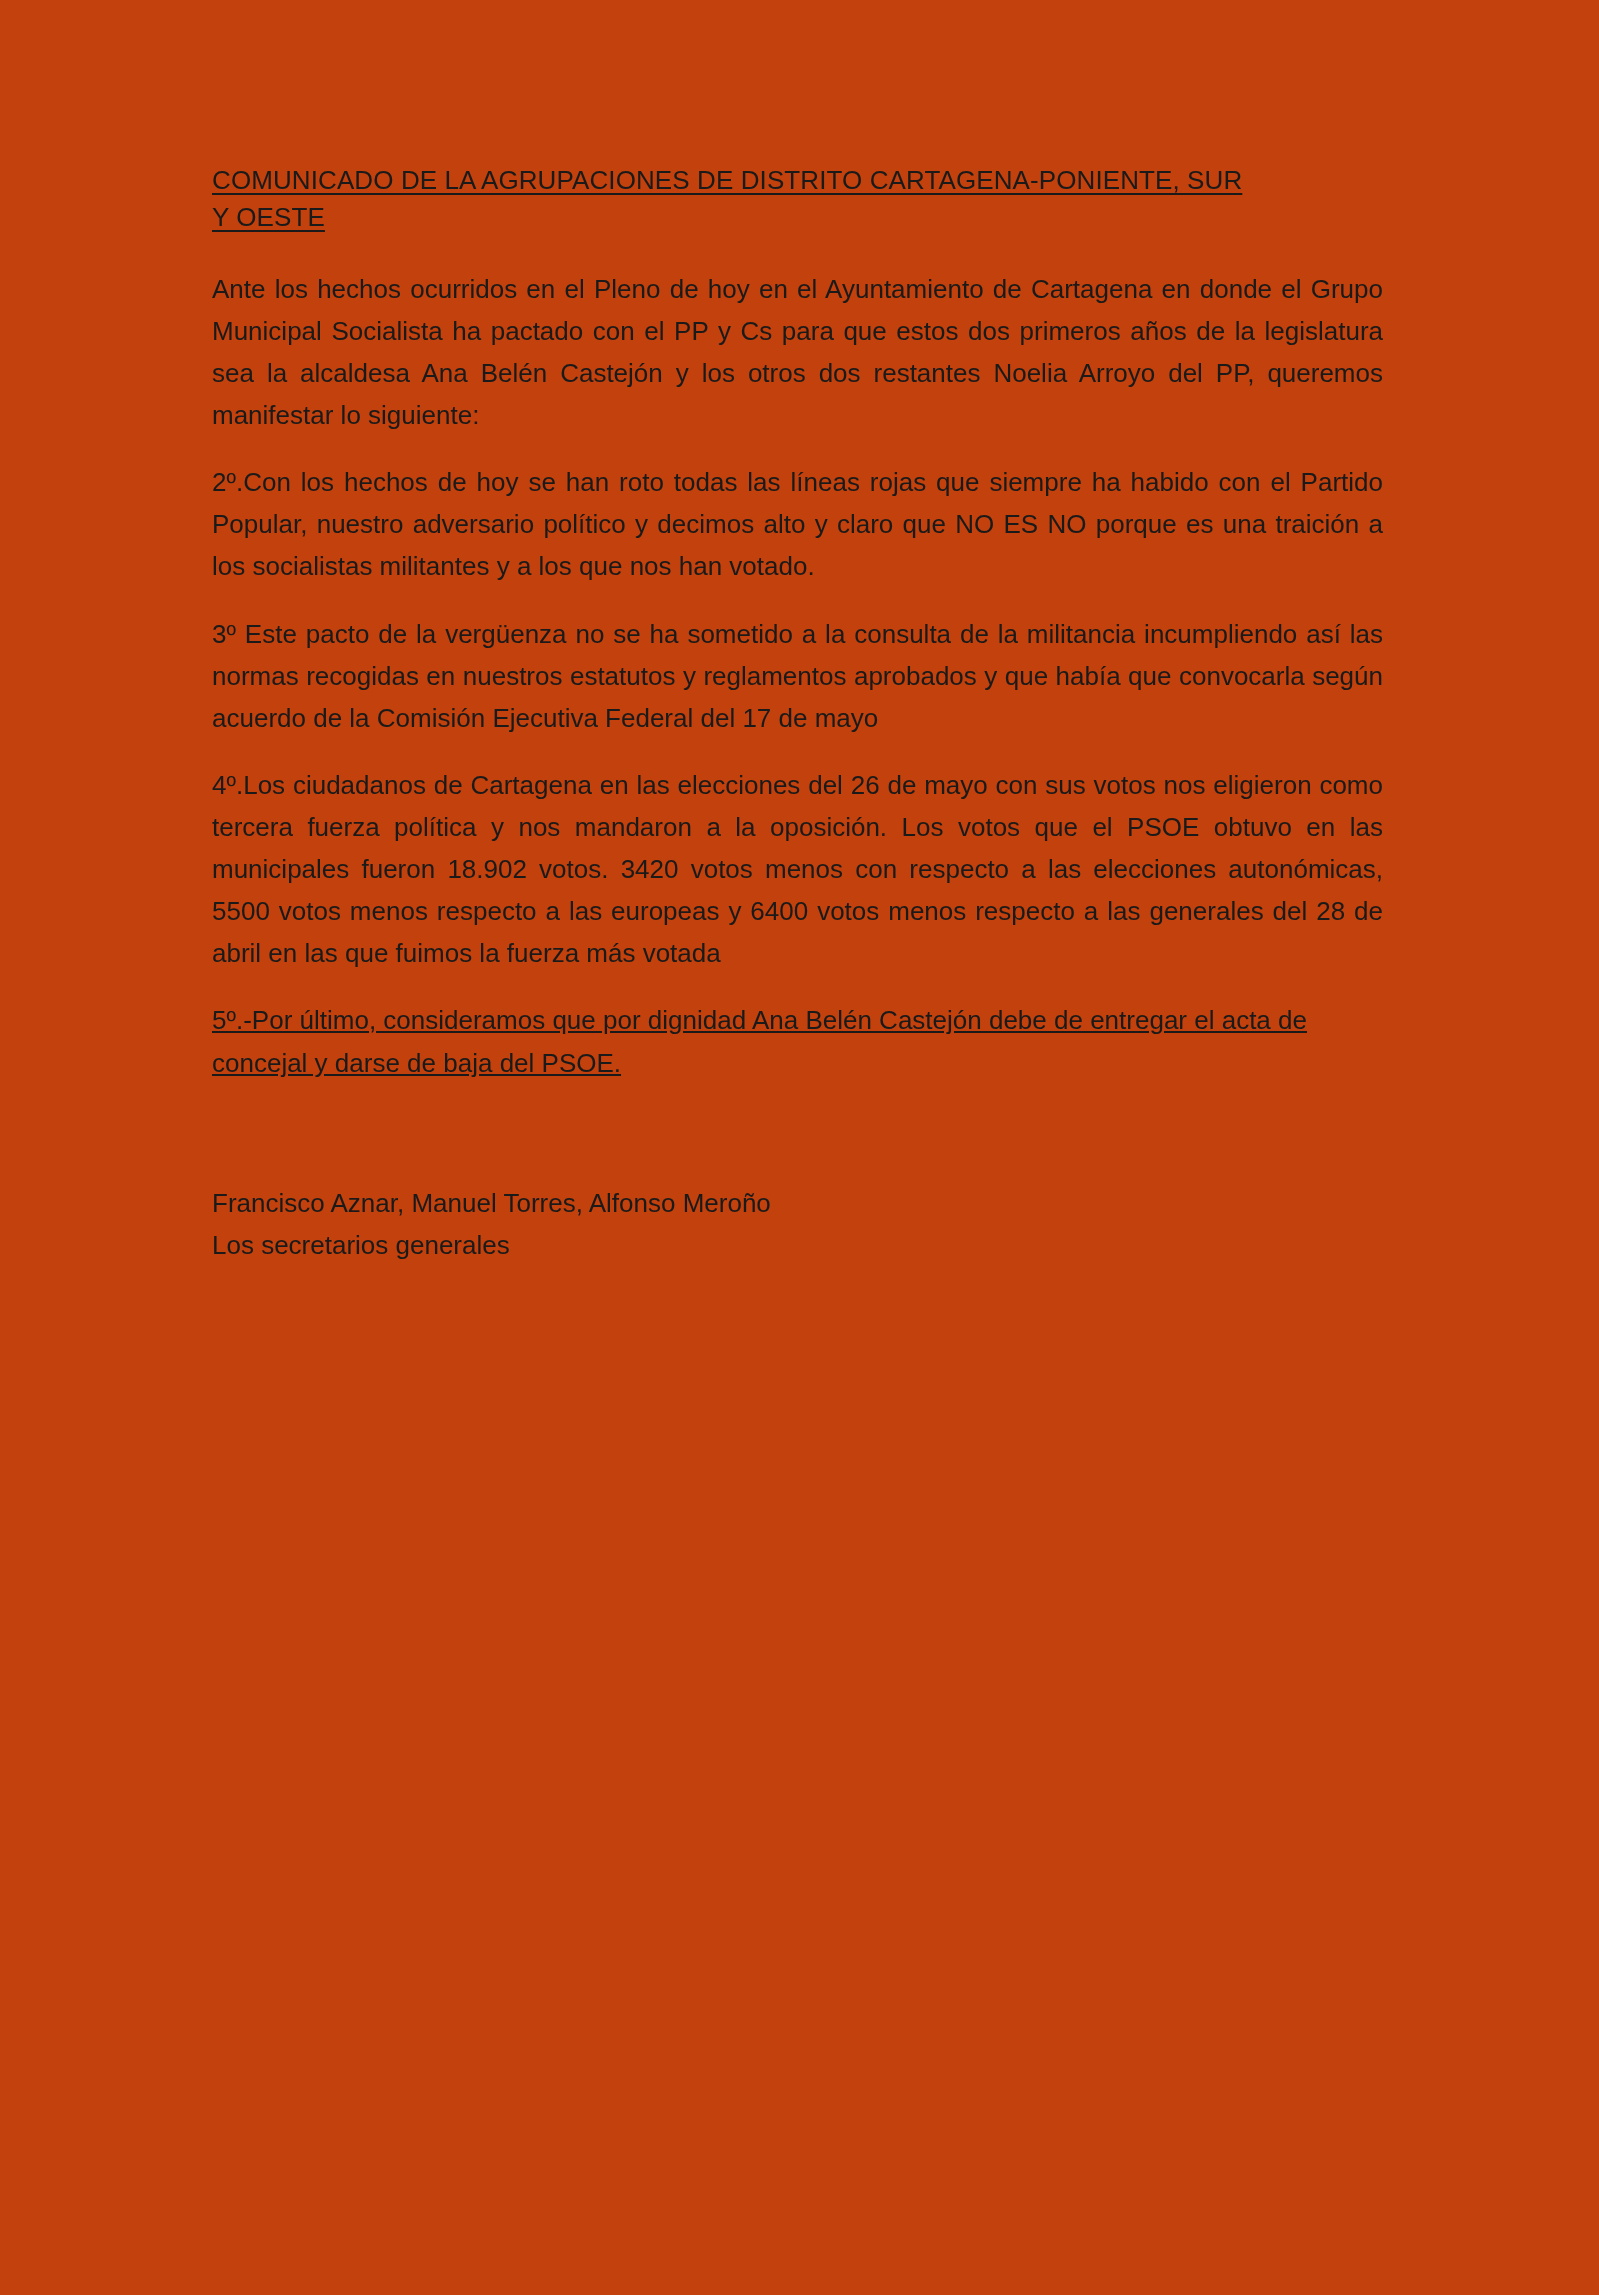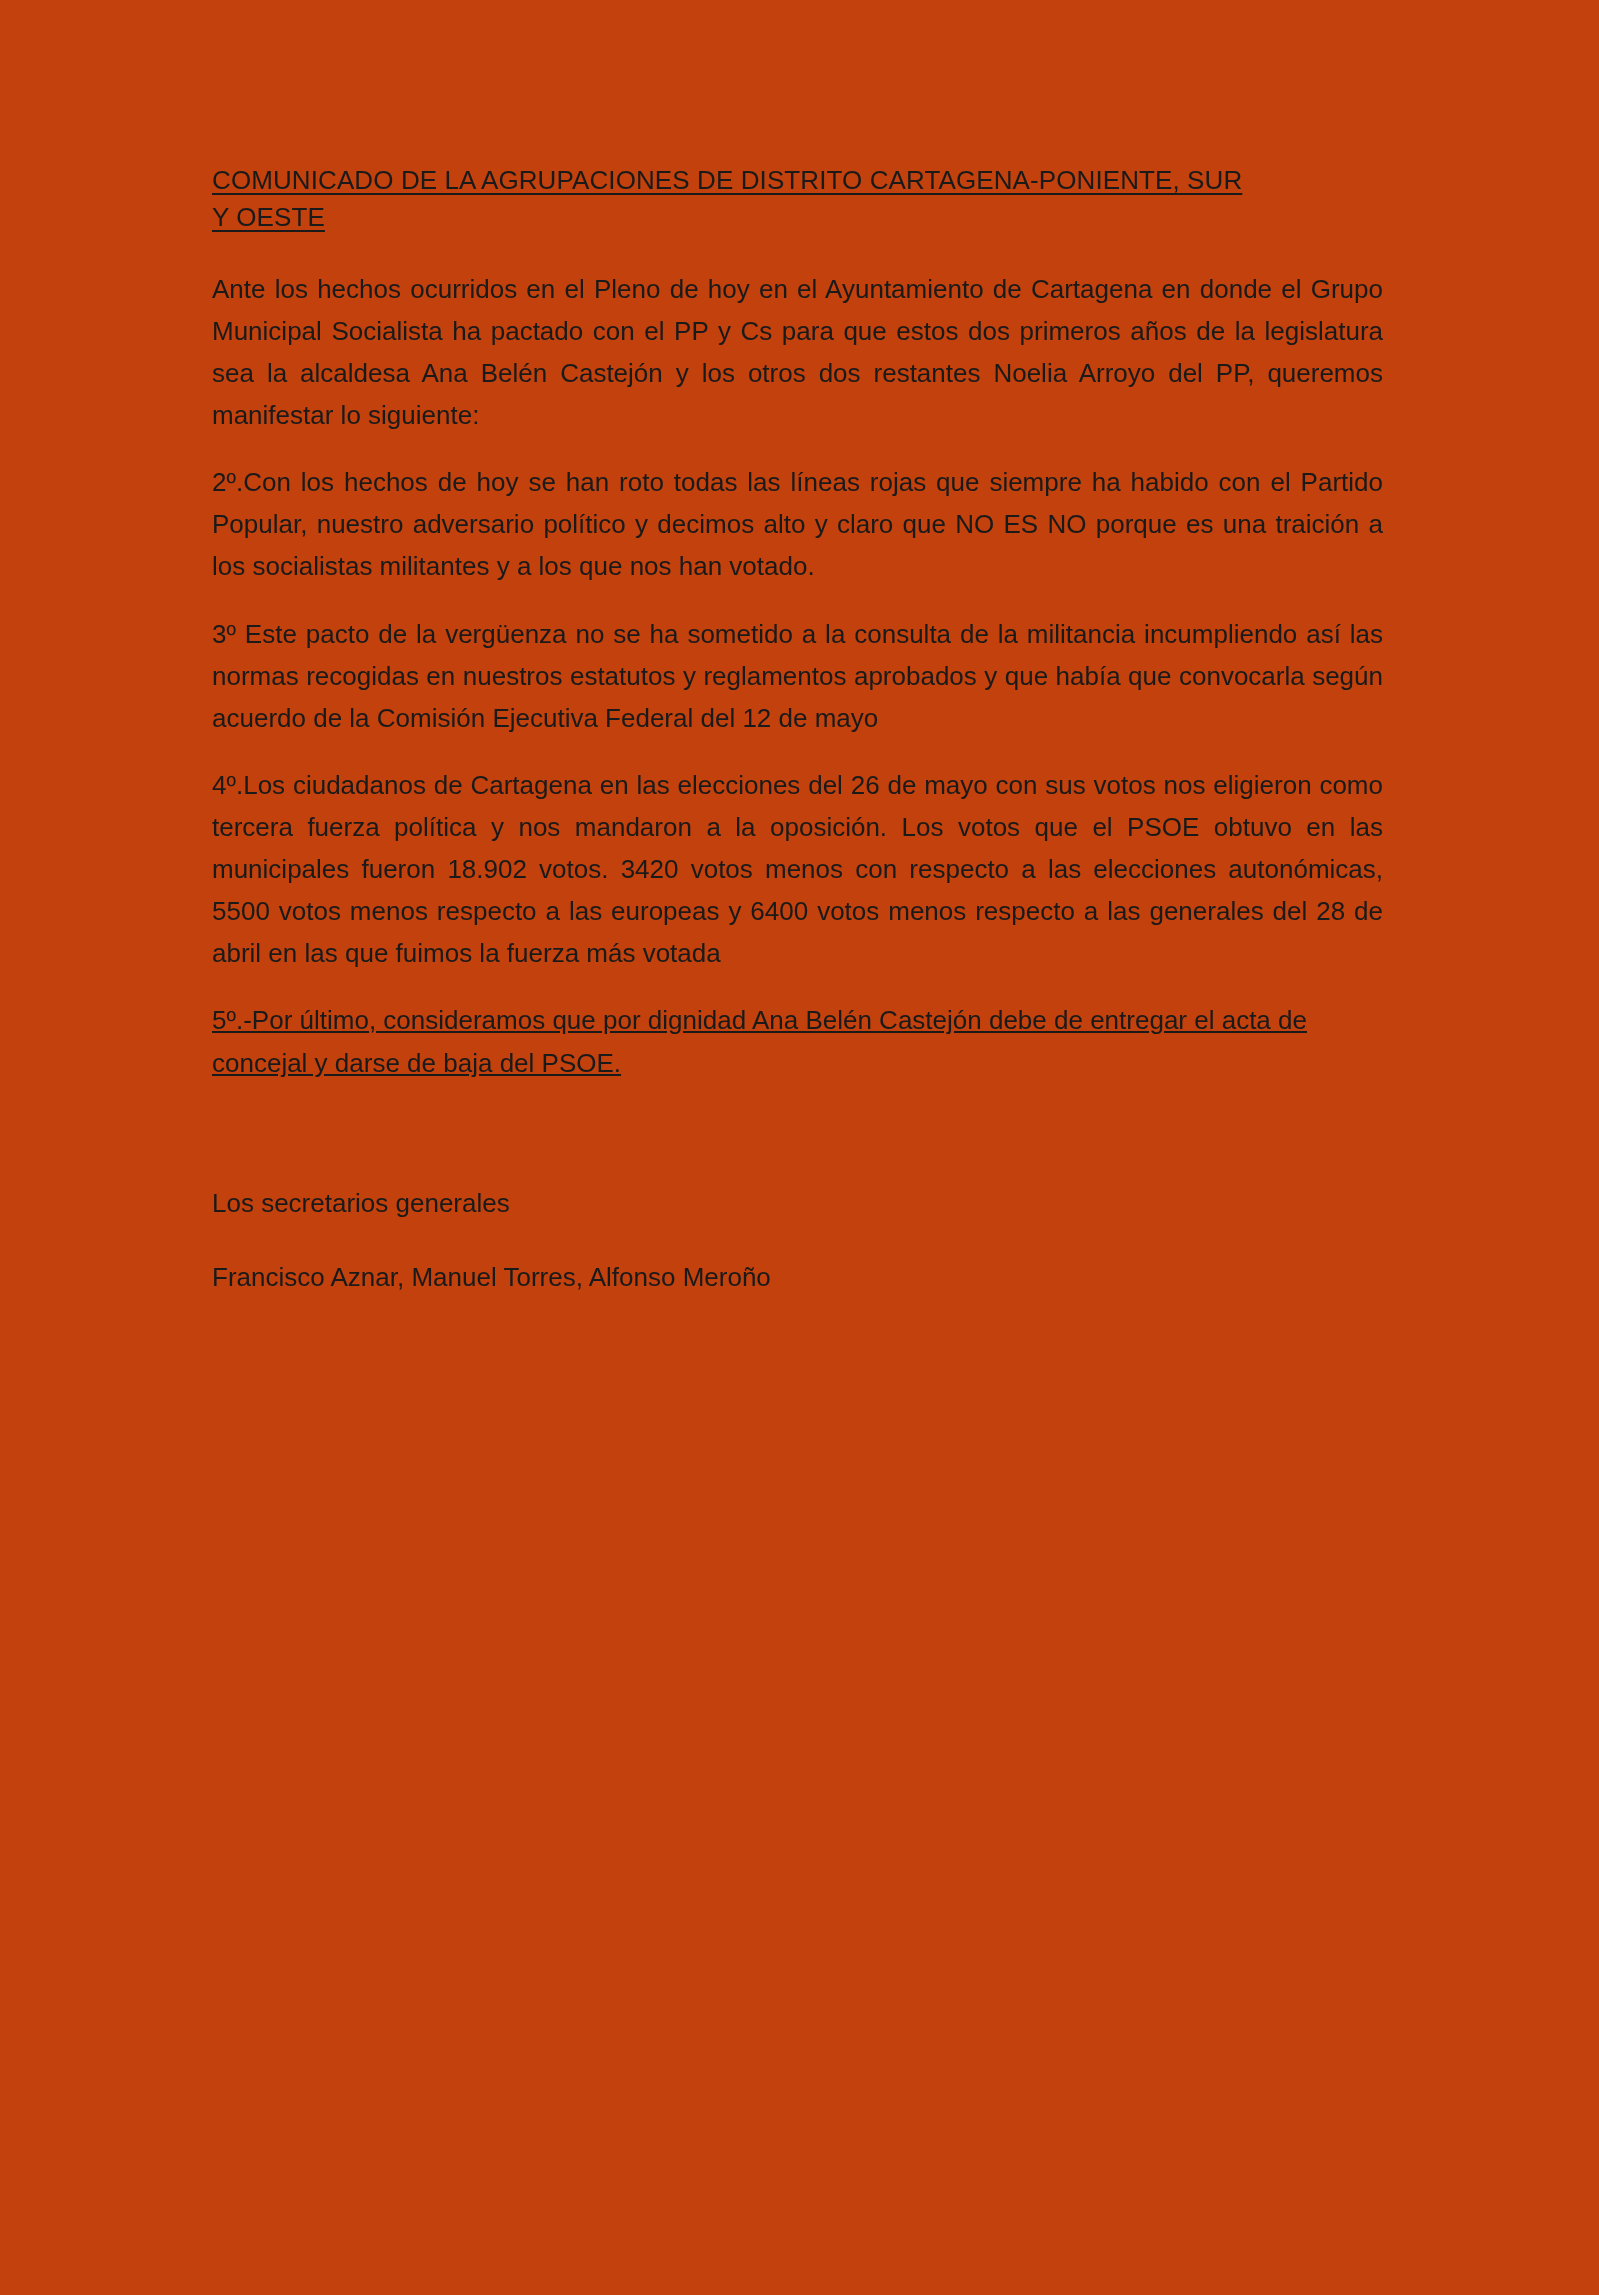--- a/index.html
+++ b/index.html
@@ -60,23 +60,23 @@
 </style>
 </head>
 <body>
 
 <div class="page">
 
   <h1 class="doc-title">COMUNICADO DE LA AGRUPACIONES DE DISTRITO CARTAGENA-PONIENTE, SUR Y OESTE</h1>
 
   <p class="para">Ante los hechos ocurridos en el Pleno de hoy en el Ayuntamiento de Cartagena en donde el Grupo Municipal Socialista ha pactado con el PP y Cs para que estos dos primeros años de la legislatura sea la alcaldesa Ana Belén Castejón y  los otros dos restantes Noelia Arroyo del PP, queremos manifestar lo siguiente:</p>
   <p class="para">2º.Con los hechos de hoy se han roto todas las líneas rojas que siempre ha habido con el Partido Popular, nuestro adversario político y decimos alto y claro que NO ES NO porque es una traición a los socialistas militantes y a los que nos han votado.</p>
-  <p class="para">3º Este pacto de la vergüenza no se ha sometido a la consulta de la militancia incumpliendo así las normas recogidas en nuestros estatutos y reglamentos aprobados y que había que convocarla según acuerdo de la Comisión Ejecutiva Federal del 12 de mayo</p>
+  <p class="para">3º Este pacto de la vergüenza no se ha sometido a la consulta de la militancia incumpliendo así las normas recogidas en nuestros estatutos y reglamentos aprobados y que había que convocarla según acuerdo de la Comisión Ejecutiva Federal del 17 de mayo</p>
   <p class="para">4º.Los ciudadanos de Cartagena en las elecciones del  26 de mayo con sus votos nos eligieron como tercera fuerza política y nos mandaron a la oposición. Los votos que el PSOE obtuvo en las municipales fueron 18.902 votos. 3420 votos menos con respecto a las elecciones autonómicas, 5500 votos menos respecto a las europeas y 6400 votos menos respecto a las generales del 28 de abril en las que fuimos la fuerza más votada</p>
   <p class="para last-left">5º.-Por último,  consideramos que por dignidad Ana Belén Castejón debe de entregar el acta de concejal y darse de baja del PSOE.</p>
 
   <div class="sig-block">
+    <p class="sig-line names">Francisco Aznar, Manuel Torres, Alfonso Meroño</p>
     <p class="sig-line">Los secretarios generales</p>
-    <p class="sig-line names">Francisco Aznar, Manuel Torres, Alfonso Meroño</p>
   </div>
 
 </div>
 
 
 </body></html>

